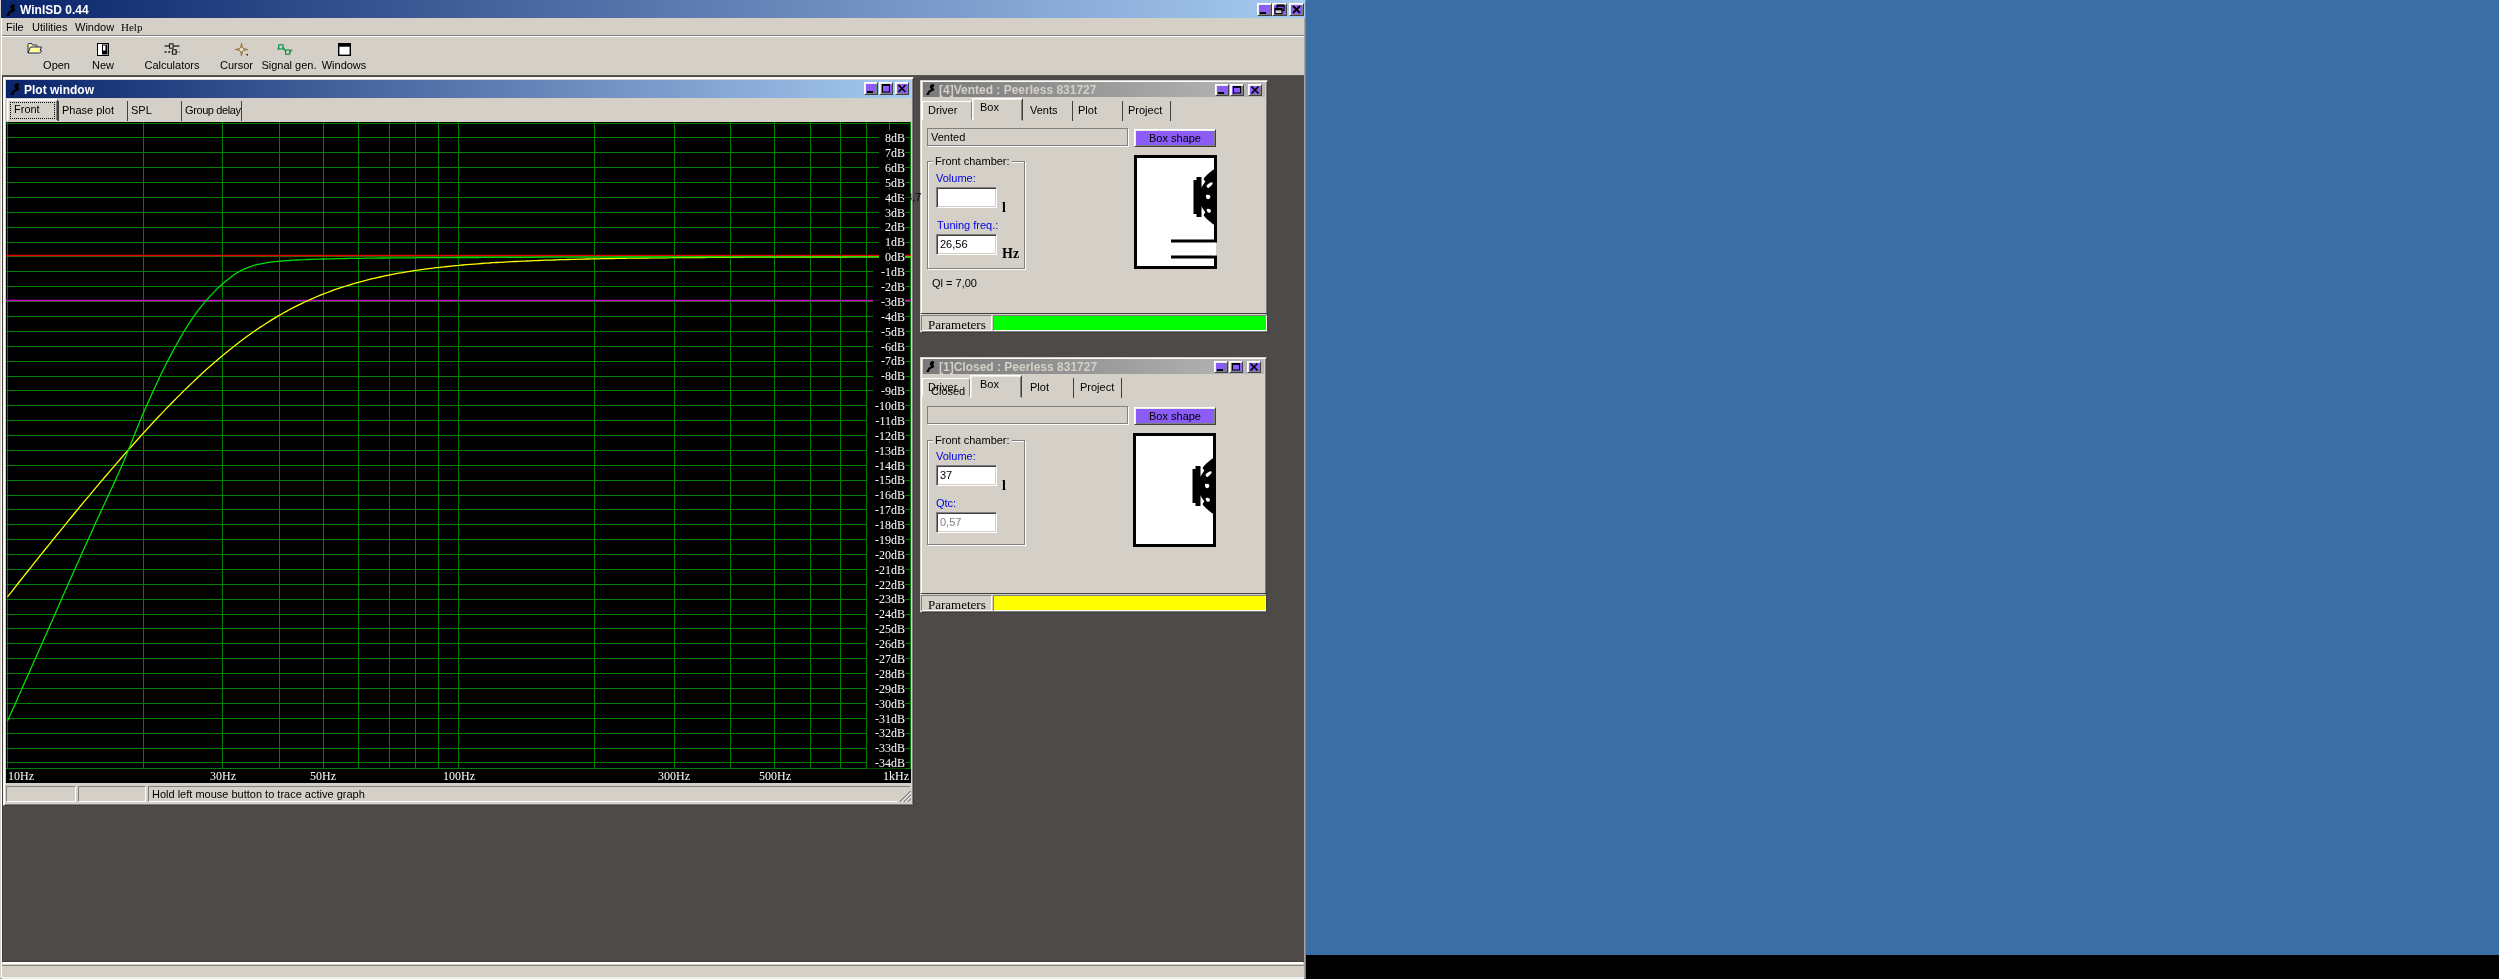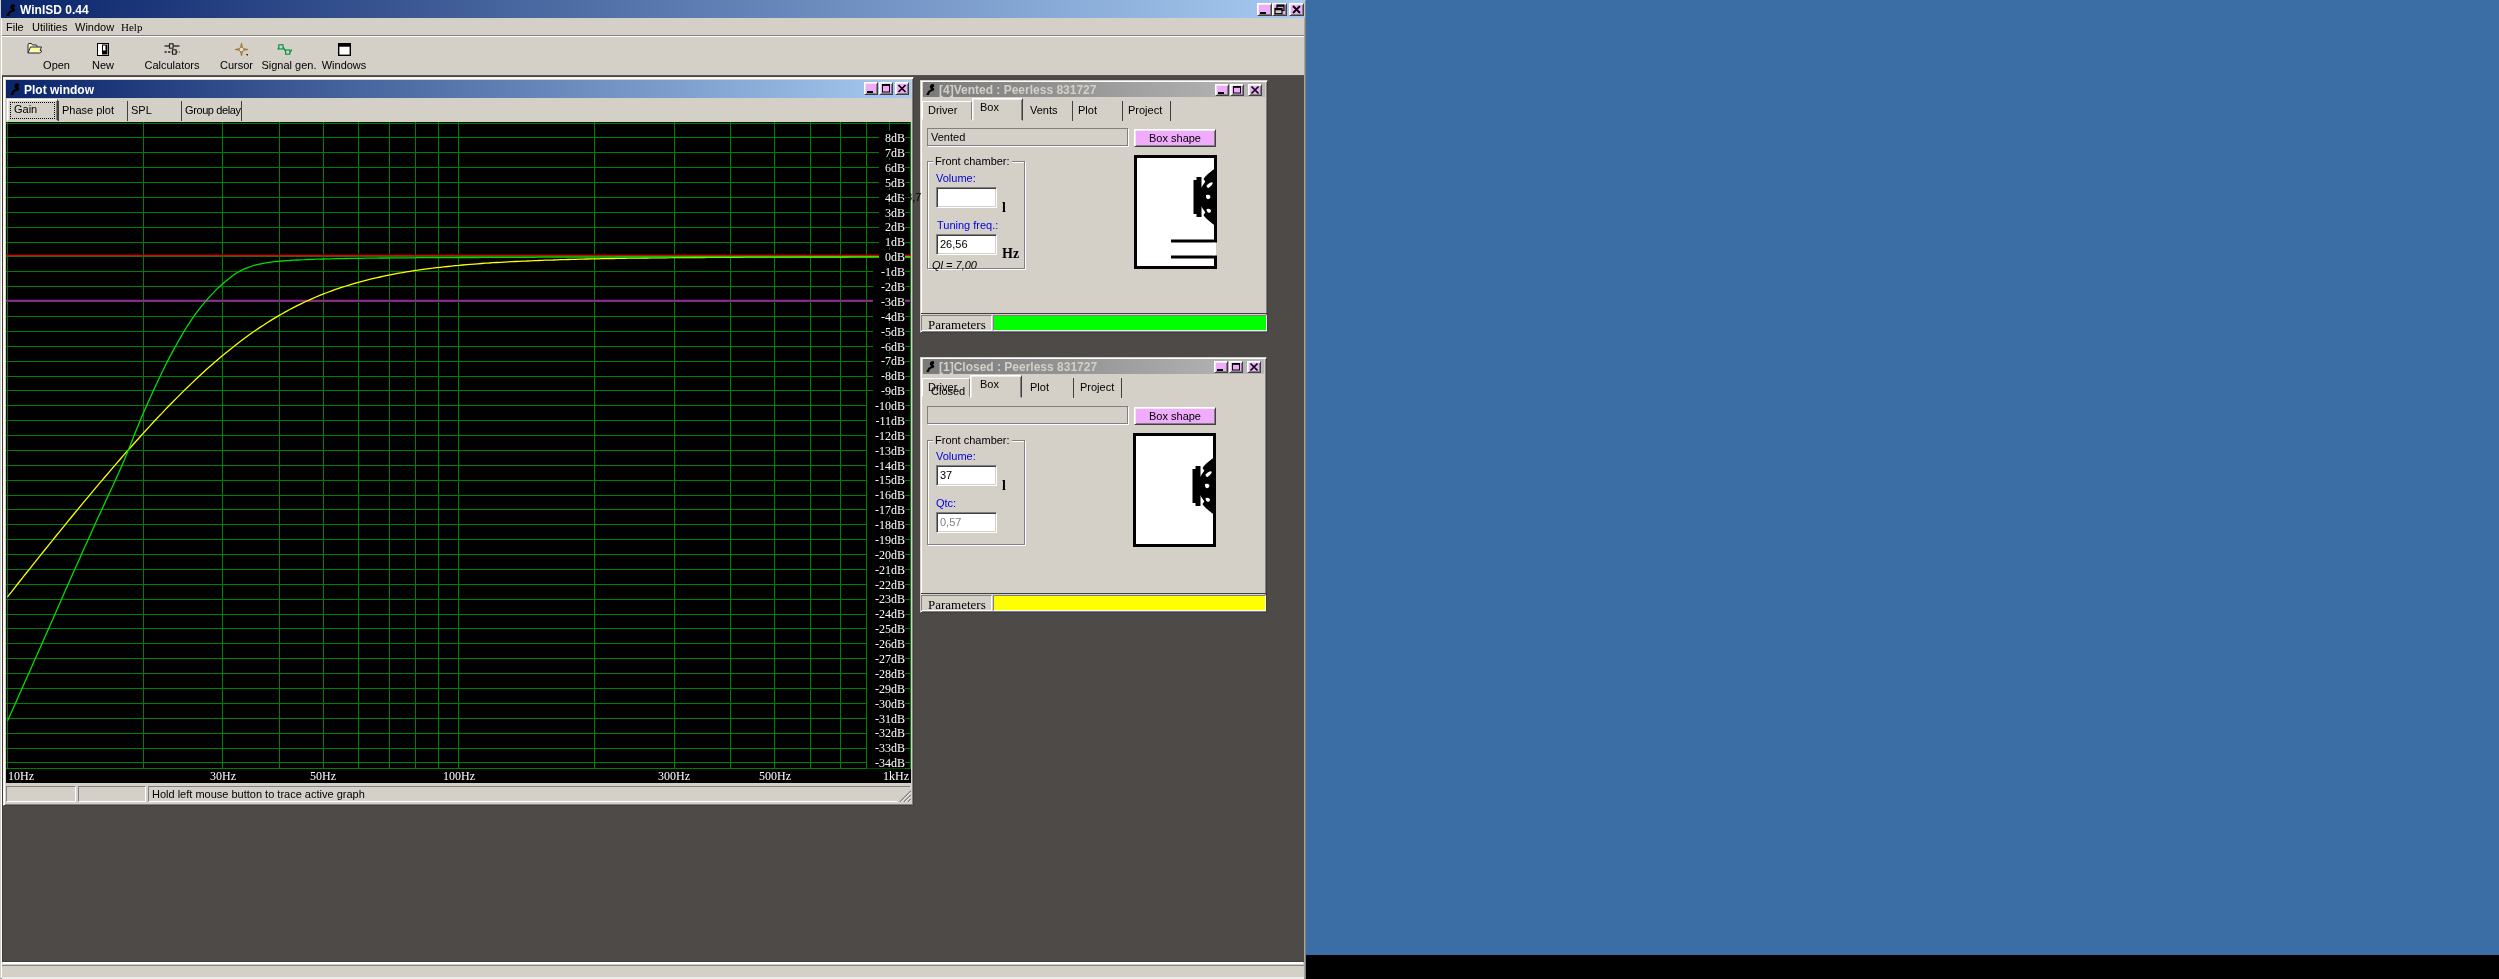--- a/index.html
+++ b/index.html
@@ -1,18 +1,18 @@
 <!DOCTYPE html>
 <html><head><meta charset="utf-8">
 <style>
   * { margin:0; padding:0; box-sizing:border-box; }
   html,body { width:2499px; height:979px; overflow:hidden; }
   body { background:#3a6ea5; font-family:"Liberation Sans",sans-serif; font-size:11px; color:#000; }
   .abs { position:absolute; }
-  .btn3d  { background:#f0abfc; border:1px solid; border-color:#fff #404040 #404040 #fff; box-shadow:inset 1px 1px 0 #ecebe5, inset -1px -1px 0 #808080; }
+  .btn3d  { background:#8b5cf6; border:1px solid; border-color:#fff #404040 #404040 #fff; box-shadow:inset 1px 1px 0 #ecebe5, inset -1px -1px 0 #808080; }
   .edit { background:#fff; border:1px solid; border-color:#808080 #fff #fff #808080; box-shadow:inset 1px 1px 0 #404040, inset -1px -1px 0 #d4d0c8; }
   .panel { border:1px solid; border-color:#808080 #fff #fff #808080; }
   .serif { font-family:"Liberation Serif",serif; }
 </style></head>
 <body>
 
 <div class="abs" style="left:0;top:0;width:1306px;height:979px;background:#d4d0c8;border:1px solid;border-color:#d4d0c8 #808080 #808080 #d4d0c8;box-shadow:inset 1px 1px 0 #fff, inset -1px -1px 0 #a8a49c;">
 </div>
 
 <div class="abs" style="left:1px;top:0px;width:1304px;height:18px;background:linear-gradient(to right,#0a246a,#a6caf0);"></div>
@@ -112,21 +112,21 @@
       <rect x="2.5" y="1.5" width="7" height="7.5" fill="none" stroke="#000" stroke-width="1"></rect>
       <line x1="2.5" y1="2" x2="9.5" y2="2" stroke="#000" stroke-width="1.8"></line>
     </svg></div>
 <div class="abs btn3d" style="left:895px;top:82px;width:14px;height:13px;"><svg width="12" height="11" viewBox="0 0 12 11">
       <path d="M2.5 2 L9.5 9 M9.5 2 L2.5 9" stroke="#000" stroke-width="1.7"></path>
     </svg></div>
 
 <div class="abs" style="left:6px;top:98px;width:905px;height:24px;background:#d4d0c8;"></div>
 <div class="abs" style="left:7px;top:99px;width:51px;height:22px;background:#d4d0c8;border:1px solid;border-color:#fff #404040 #d4d0c8 #fff;box-shadow:inset 1px 1px 0 #ecebe5, inset -1px 0 0 #808080;"></div>
 <div class="abs" style="left:10px;top:102px;width:45px;height:17px;border:1px dotted #000;"></div>
-<div class="abs" style="left:14px;top:103px;">Gain</div>
+<div class="abs" style="left:14px;top:103px;">Front</div>
 <div class="abs" style="left:62px;top:104px;">Phase plot</div>
 <div class="abs" style="left:58px;top:101px;width:1px;height:20px;background:#404040;"></div>
 <div class="abs" style="left:131px;top:104px;">SPL</div>
 <div class="abs" style="left:127px;top:101px;width:1px;height:20px;background:#404040;"></div>
 <div class="abs" style="left:185px;top:104px;letter-spacing:-0.4px;">Group delay</div>
 <div class="abs" style="left:181px;top:101px;width:1px;height:20px;background:#404040;"></div>
 <div class="abs" style="left:241px;top:101px;width:1px;height:20px;background:#404040;"></div>
 
 <div class="abs" style="left:6px;top:122px;width:905px;height:661px;background:#000;">
 <svg width="905" height="661" viewBox="0 0 905 661" xmlns="http://www.w3.org/2000/svg" style="position:absolute;left:0;top:0">
@@ -348,21 +348,21 @@
 <div class="abs" style="left:927px;top:161px;width:98px;height:108px;border:1px solid #808080;box-shadow:1px 1px 0 #fff, inset 1px 1px 0 #fff;"></div>
 <div class="abs" style="left:933px;top:155px;background:#d4d0c8;padding:0 2px;">Front chamber:</div>
 <div class="abs" style="left:936px;top:172px;color:#0000e0;">Volume:</div>
 <div class="abs edit" style="left:936px;top:187px;width:61px;height:21px;"></div>
 <div class="abs" style="left:900px;top:191px;">38,7</div>
 <div class="abs serif" style="left:1002px;top:200px;font-size:14px;font-weight:bold;">l</div>
 <div class="abs" style="left:937px;top:219px;color:#0000e0;">Tuning freq.:</div>
 <div class="abs edit" style="left:936px;top:234px;width:61px;height:21px;"></div>
 <div class="abs" style="left:940px;top:238px;">26,56</div>
 <div class="abs serif" style="left:1002px;top:246px;font-size:14px;font-weight:bold;">Hz</div>
-<div class="abs" style="left:932px;top:259px;font-style:italic;">Ql = 7,00</div>
+<div class="abs" style="left:932px;top:277px;">Ql = 7,00</div>
 
 <div class="abs" style="left:1134px;top:155px;width:83px;height:114px;">
 <svg width="83" height="114" viewBox="0 0 83 114">
 <rect x="1.5" y="1.5" width="80" height="111" fill="#fff" stroke="#000" stroke-width="3"></rect>
 <g fill="#000" transform="translate(0,0)">
 <rect x="59.5" y="25" width="3.5" height="34"></rect>
 <rect x="62.5" y="22" width="5" height="40"></rect>
 <path d="M67 33 L79.5 14.5 L81.5 14.5 L81.5 69.5 L79.5 69.5 L67 51 Z"></path>
 <path d="M79.5 14.5 Q71 21 69.5 24 L73 29 Q75 26 79.5 23 Z" fill="#000"></path>
 <path d="M79.5 69.5 Q71 63 69.5 60 L73 55 Q75 58 79.5 61 Z" fill="#000"></path>

